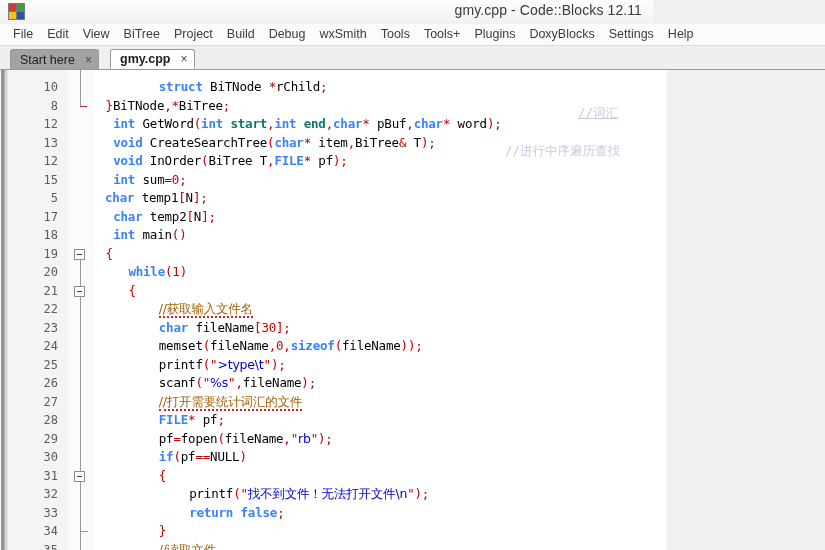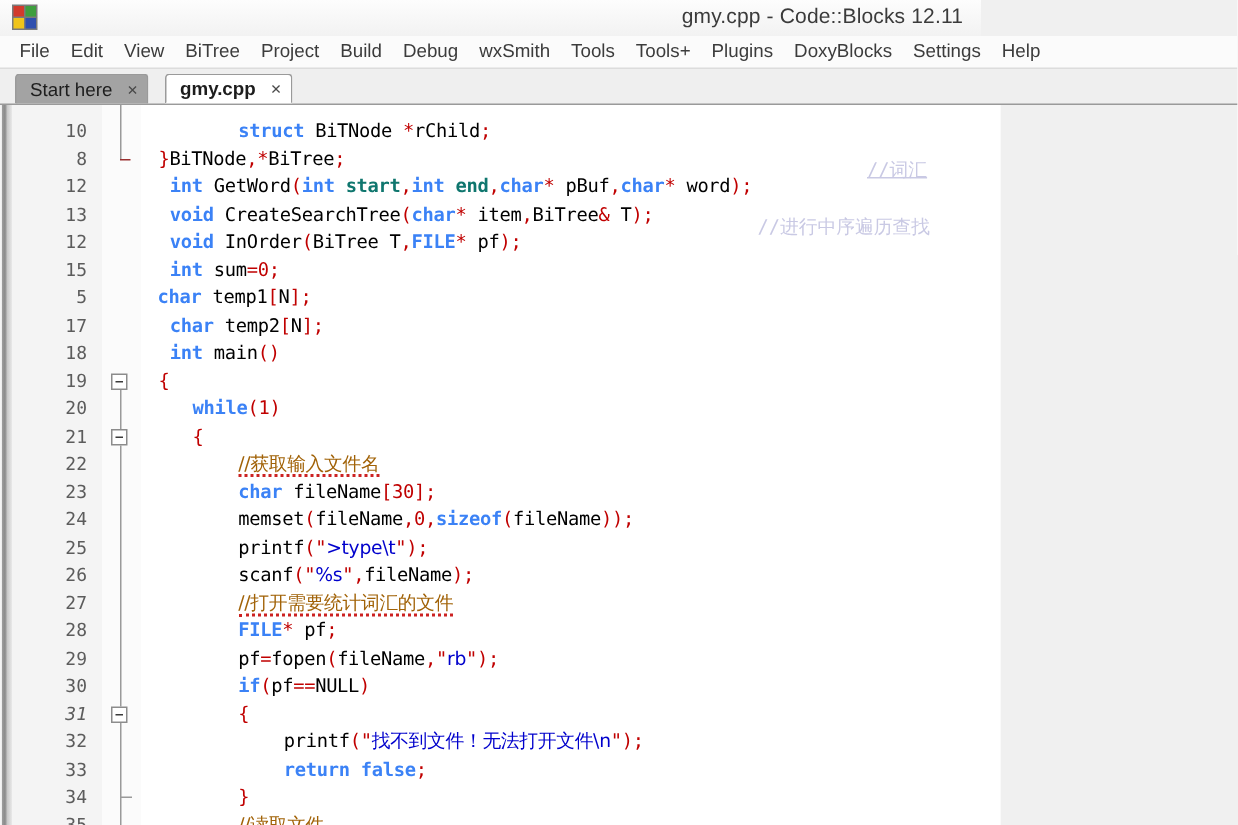--- a/index.html
+++ b/index.html
@@ -246,21 +246,21 @@
         </div>
         <div class="row" style="top: 341px; position: absolute; left: 0px; right: 0px;">
           <span class="lineno">28</span>
         </div>
         <div class="row" style="top: 359.5px; position: absolute; left: 0px; right: 0px;">
           <span class="lineno">29</span>
         </div>
         <div class="row" style="top: 378px; position: absolute; left: 0px; right: 0px;">
           <span class="lineno">30</span>
         </div>
-        <div class="row" style="top: 396.5px; position: absolute; left: 0px; right: 0px; font-style: italic;">
+        <div class="row" style="top: 396.5px; position: absolute; left: 0px; right: 0px;">
           <span class="lineno">31</span>
         </div>
         <div class="row" style="top: 415px; position: absolute; left: 0px; right: 0px;">
           <span class="lineno">32</span>
         </div>
         <div class="row" style="top: 433.5px; position: absolute; left: 0px; right: 0px;">
           <span class="lineno">33</span>
         </div>
         <div class="row" style="top: 452px; position: absolute; left: 0px; right: 0px;">
           <span class="lineno">34</span>

